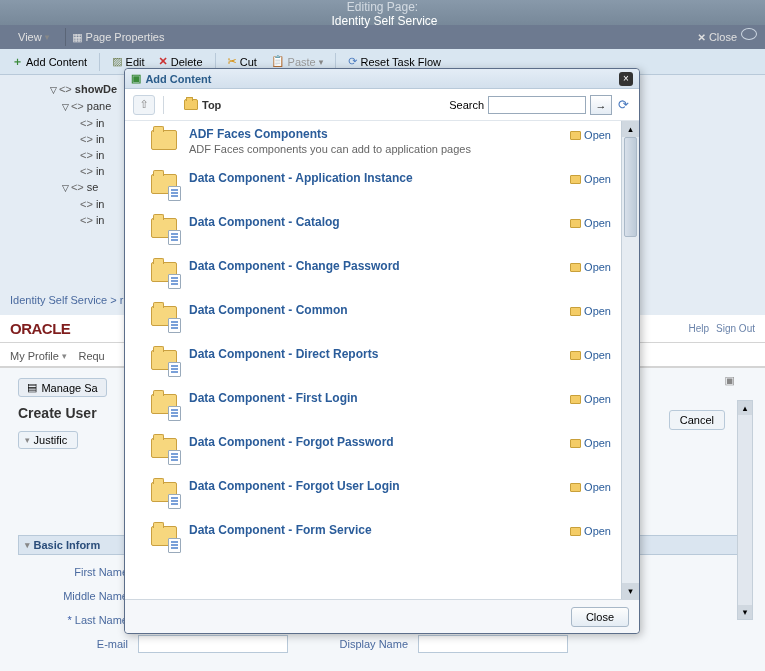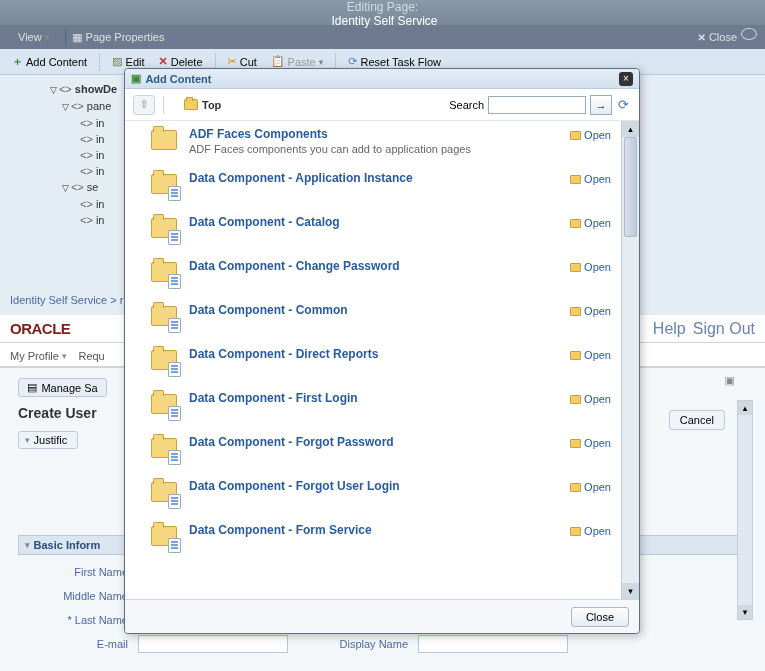--- a/index.html
+++ b/index.html
@@ -34,21 +34,21 @@
   .tri { font-size: 9px; color: #333; margin-right: 2px; }
   .tag { color: #666; }
   .tag-bold { font-weight: bold; }
 
   .breadcrumb { position: absolute; top: 216px; left: 0; right: 0; height: 22px; background: #e4ecf4; padding: 3px 10px; color: #4a6a9f; font-size: 11px; }
   .breadcrumb a { color: #4a6a9f; text-decoration: none; }
 
   .content-bg { position: absolute; top: 240px; left: 0; right: 0; bottom: 0; background: #fff; }
   .oracle-bar { height: 28px; border-bottom: 1px solid #d4d4d4; display: flex; align-items: center; padding: 0 10px; }
   .oracle-logo { color: #7f1d1d; font-family: Arial; font-weight: bold; letter-spacing: -0.5px; font-size: 15px; }
-  .oracle-right { margin-left: auto; display: flex; gap: 7px; color: #6a83aa; font-size: 16px; }
+  .oracle-right { margin-left: auto; display: flex; gap: 7px; color: #6a83aa; font-size: 10px; }
 
   .tabs-row { height: 24px; border-bottom: 1px solid #d4d4d4; display: flex; align-items: flex-end; padding: 0 10px; gap: 12px; color: #555; }
   .tabs-row .tab { display: inline-flex; align-items: center; gap: 3px; padding-bottom: 4px; cursor: pointer; }
 
   .content-inner { padding: 10px 18px; background: #f4f7fa; position: absolute; top: 52px; left: 0; right: 0; bottom: 0; border-top:1px solid #d4d4d4; }
   .manage-bar { display: flex; align-items: center; gap: 6px; margin-bottom: 8px; }
   .btn-small { background: #e9eef4; border: 1px solid #b8c9d9; border-radius: 3px; padding: 2px 8px; display: inline-flex; align-items: center; gap: 4px; cursor: pointer; }
   .create-title { font-size: 14px; font-weight: bold; color: #333; margin-bottom: 10px; }
   .right-side { position:absolute; right:30px; top:6px; display:flex; align-items:center; }
   .right-side .icon2 { margin-left:8px; color:#888; }

